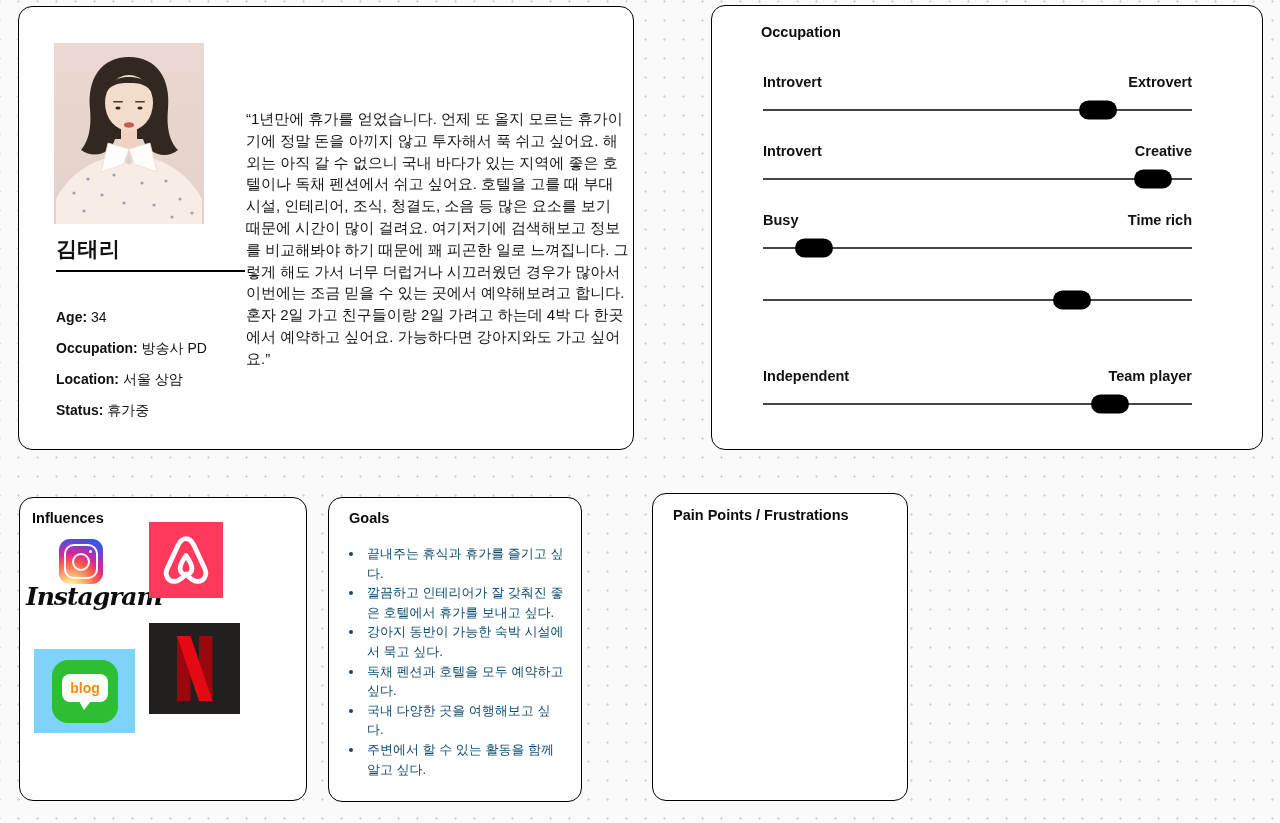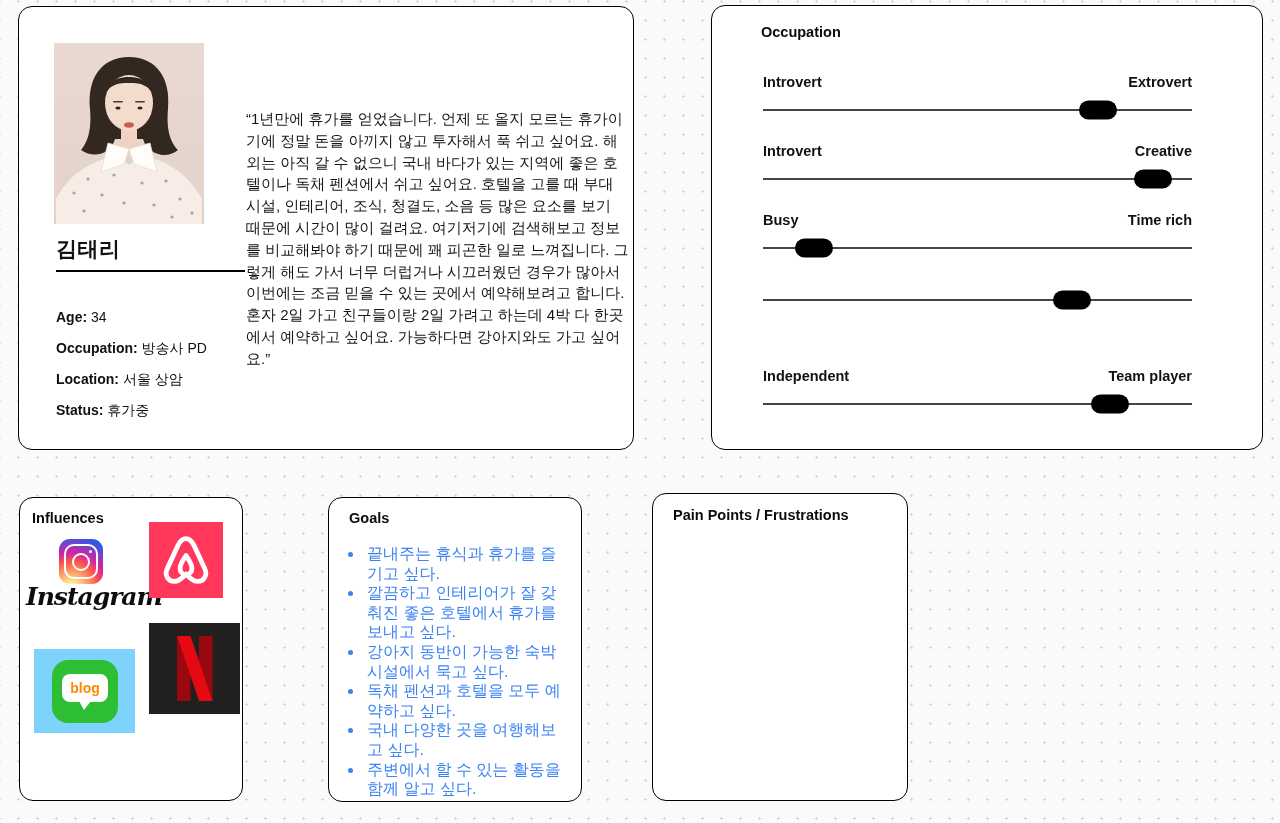--- a/index.html
+++ b/index.html
@@ -29,41 +29,41 @@
   
   #personality-card{left:711px;top:5px;width:552px;height:445px;}
   #personality-card .card-title{left:49px;top:18px;}
   #personality-sliders{position:absolute;top:68px;left:51px;right:70px;}
   .srow{position:relative;height:68.8px;}
   .slabels{display:flex;justify-content:space-between;font-size:14.5px;font-weight:700;}
   .strack{position:relative;margin-top:19px;height:2px;background:#454545;}
   .shandle{position:absolute;top:50%;transform:translate(-50%,-50%);width:38px;height:19px;background:#000;border-radius:10px;}
 
   
-  #influences-card{left:19px;top:497px;width:224px;height:304px;}
+  #influences-card{left:19px;top:497px;width:288px;height:304px;}
   #influences-card .card-title{left:12px;top:12px;}
   .ig-icon{position:absolute;left:39px;top:41px;width:44px;height:45px;border-radius:11px;
     background:radial-gradient(circle at 28% 110%,#fdf497 0%,#fdf497 8%,#fd5949 45%,#d6249f 60%,#285AEB 90%);}
   .ig-cam{position:absolute;inset:5px;border:2.6px solid #fff;border-radius:10px;}
   .ig-lens{position:absolute;left:50%;top:50%;transform:translate(-50%,-50%);width:14px;height:14px;border:2.6px solid #fff;border-radius:50%;}
   .ig-dot{position:absolute;right:4px;top:4px;width:3.4px;height:3.4px;background:#fff;border-radius:50%;}
   .ig-wordmark{position:absolute;left:6px;top:84px;width:120px;text-align:center;
     font-family:"DejaVu Serif","Liberation Serif",serif;font-style:italic;font-weight:600;
     font-size:25px;letter-spacing:-1px;color:#0d0d0d;}
   .airbnb-icon{position:absolute;left:129px;top:24px;width:74px;height:76px;background:#FF385C;}
   .netflix-icon{position:absolute;left:129px;top:125px;width:91px;height:91px;}
   .blog-icon{position:absolute;left:14px;top:151px;width:101px;height:84px;background:#7dd3fc;display:flex;align-items:center;justify-content:center;}
 
   
   #goals-card{left:328px;top:497px;width:254px;height:305px;}
   #goals-card .card-title{left:20px;top:12px;}
   #pain-card{left:652px;top:493px;width:256px;height:308px;}
   #pain-card .card-title{left:20px;top:13px;}
   ul.blist{position:absolute;left:20px;top:46px;right:14px;margin:0;padding:0 0 0 15px;
-    font-size:16px;line-height:19.6px;color:#3b82f6;}
+    font-size:13px;line-height:19.6px;color:#0c4a6e;}
   ul.blist li{margin:0;padding-left:3px;}
 </style>
 </head>
 <body>
 
 <div class="board">
 
   <section class="card" id="persona-card">
     <div id="persona-photo">
       <svg viewBox="0 0 150 181" width="150" height="181" xmlns="http://www.w3.org/2000/svg">

